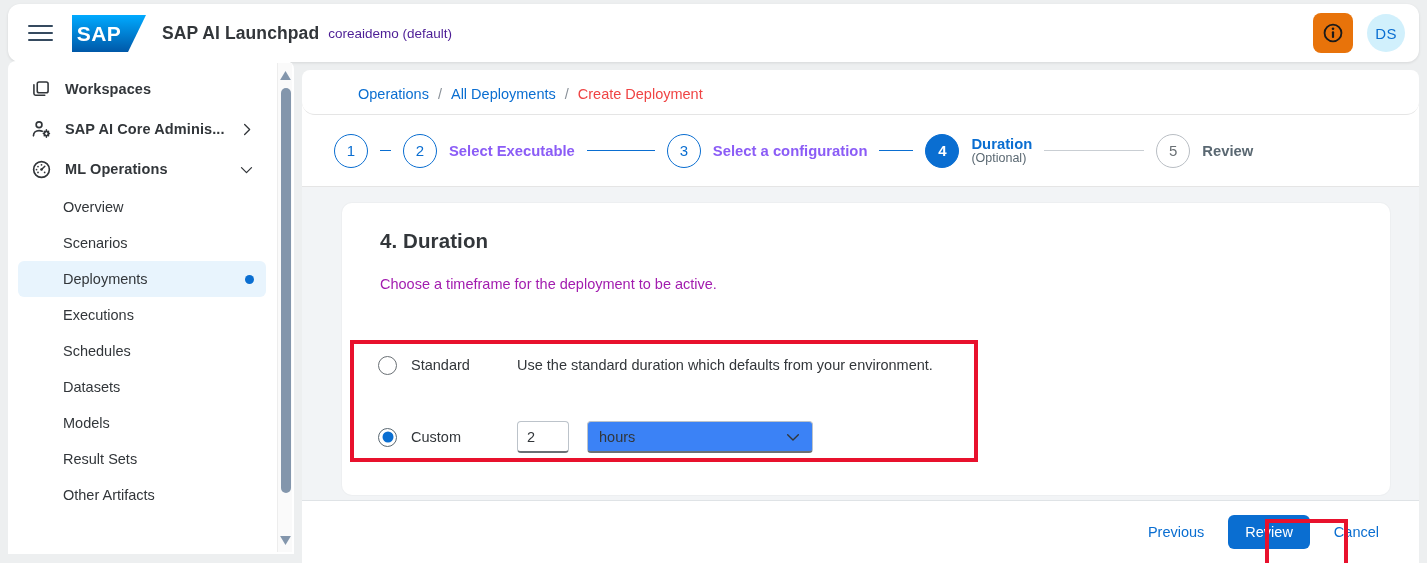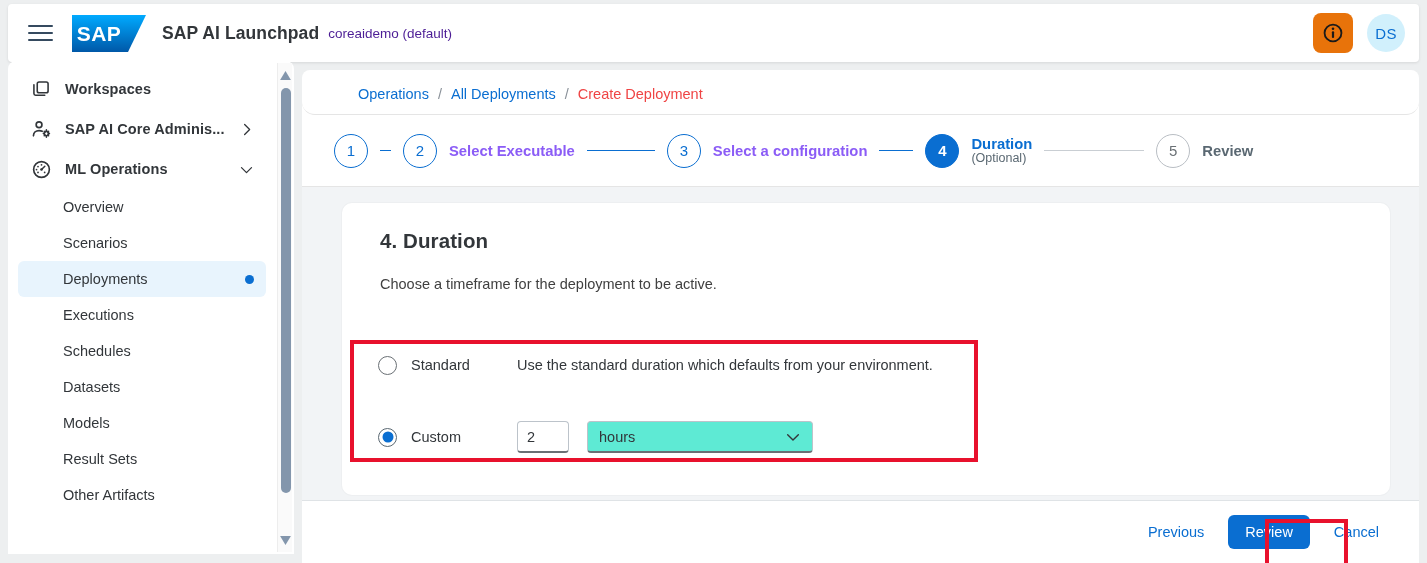--- a/index.html
+++ b/index.html
@@ -10,21 +10,21 @@
     overflow: hidden;
   }
 
   .app { position: relative; width: 1427px; height: 563px; }
 
   
   .shellbar {
     position: absolute; left: 8px; top: 4px;
     width: 1411px; height: 58px;
     background: #fff;
-    border-radius: 4px;
+    border-radius: 12px;
     display: flex; align-items: center;
     padding: 0 14px 0 20px;
     box-shadow: 0 1px 3px rgba(0,0,0,0.10);
   }
   .hamburger {
     width: 26px; height: 26px;
     display: flex; flex-direction: column; justify-content: center;
     gap: 5px; cursor: pointer; margin-right: 18px;
   }
   .hamburger i { display: block; height: 2.2px; width: 25px; background: #354a5f; border-radius: 2px; }
@@ -166,21 +166,21 @@
     background: #fff; border-radius: 10px;
     height: 292px; width: 1048px;
     padding: 26px 36px 0 18px;
     box-shadow: 0 0 0 1px rgba(0,0,0,0.02);
   }
   .card h2 {
     font-size: 20.5px; font-weight: bold; color: #32363a;
     padding-left: 20px; letter-spacing: .1px;
   }
   .card .desc {
-    font-size: 14.5px; color: #404040; padding-left: 20px;
+    font-size: 14.5px; color: #a21caf; padding-left: 20px;
     margin-top: 23px;
   }
 
   .options { margin-top: 48px; position: relative; }
   .opt-row { display: flex; align-items: center; height: 50px; padding-left: 18px; }
   .radio {
     width: 19px; height: 19px; border-radius: 50%;
     border: 1.6px solid #6a7075; background: #fff;
     flex: 0 0 19px; cursor: pointer; position: relative;
   }
@@ -197,21 +197,21 @@
     width: 52px; height: 32px;
     border: 1px solid #bcc3ca; border-bottom: 2px solid #6a7075;
     border-radius: 4px; background: #fff;
     font-size: 14.5px; color: #32363a;
     padding: 0 9px; font-family: "Liberation Sans", sans-serif;
     outline: none;
   }
   .sel-wrap {
     position: relative; width: 226px; height: 32px; margin-left: 18px;
     border: 1px solid #bcc3ca; border-bottom: 2px solid #6a7075;
-    border-radius: 4px; background: #5eead4;
+    border-radius: 4px; background: #3b82f6;
     display: flex; align-items: center; padding: 0 11px;
     cursor: pointer;
   }
   .sel-wrap .sel-val { font-size: 14.5px; color: #32363a; }
   .sel-wrap .sel-chev { margin-left: auto; display: flex; align-items: center; }
 
   .redbox {
     position: absolute; pointer-events: none;
     border: 4px solid #e8112d;
   }

